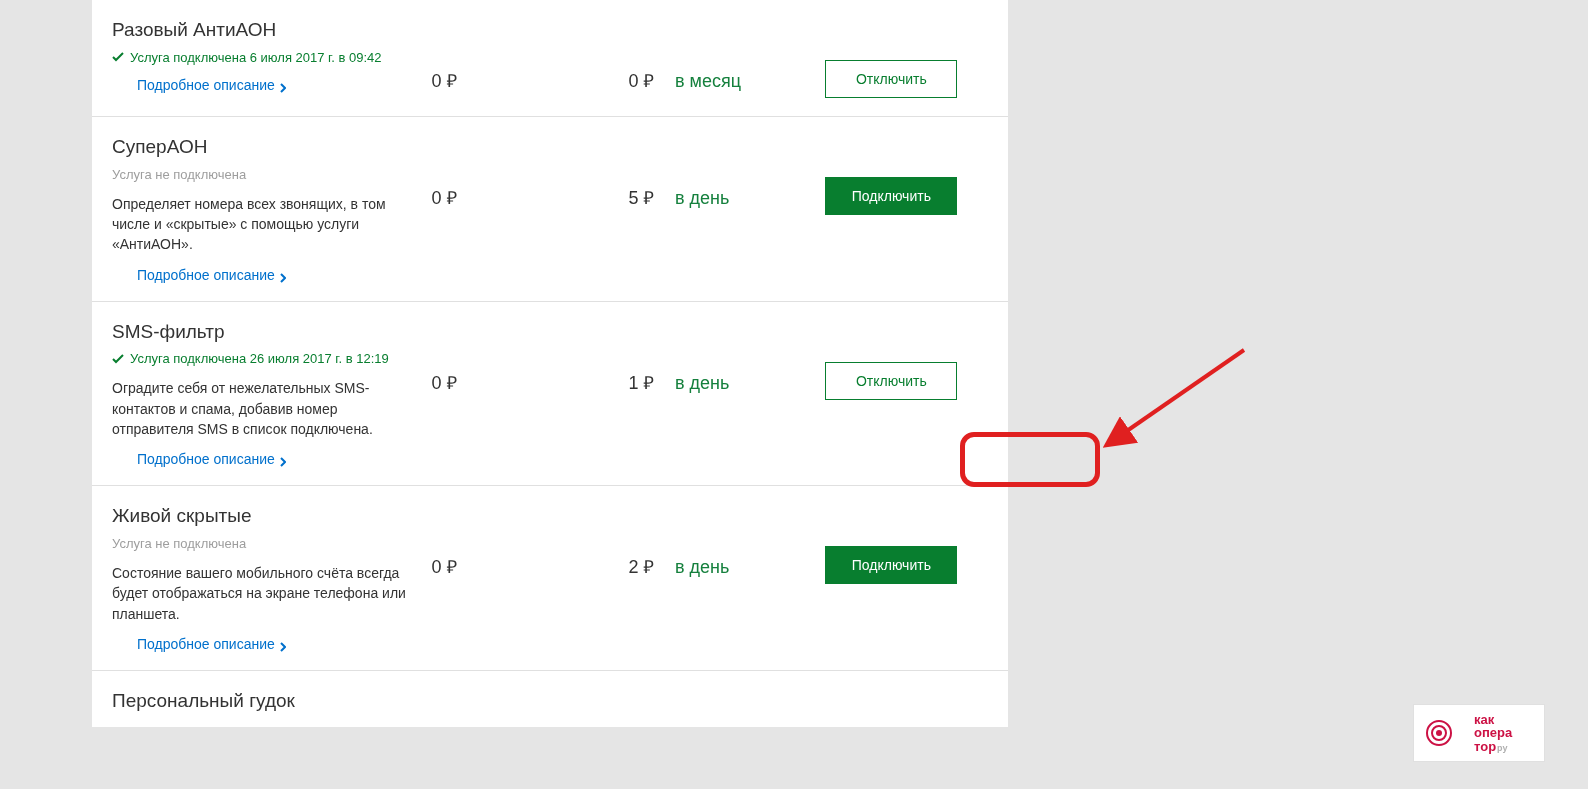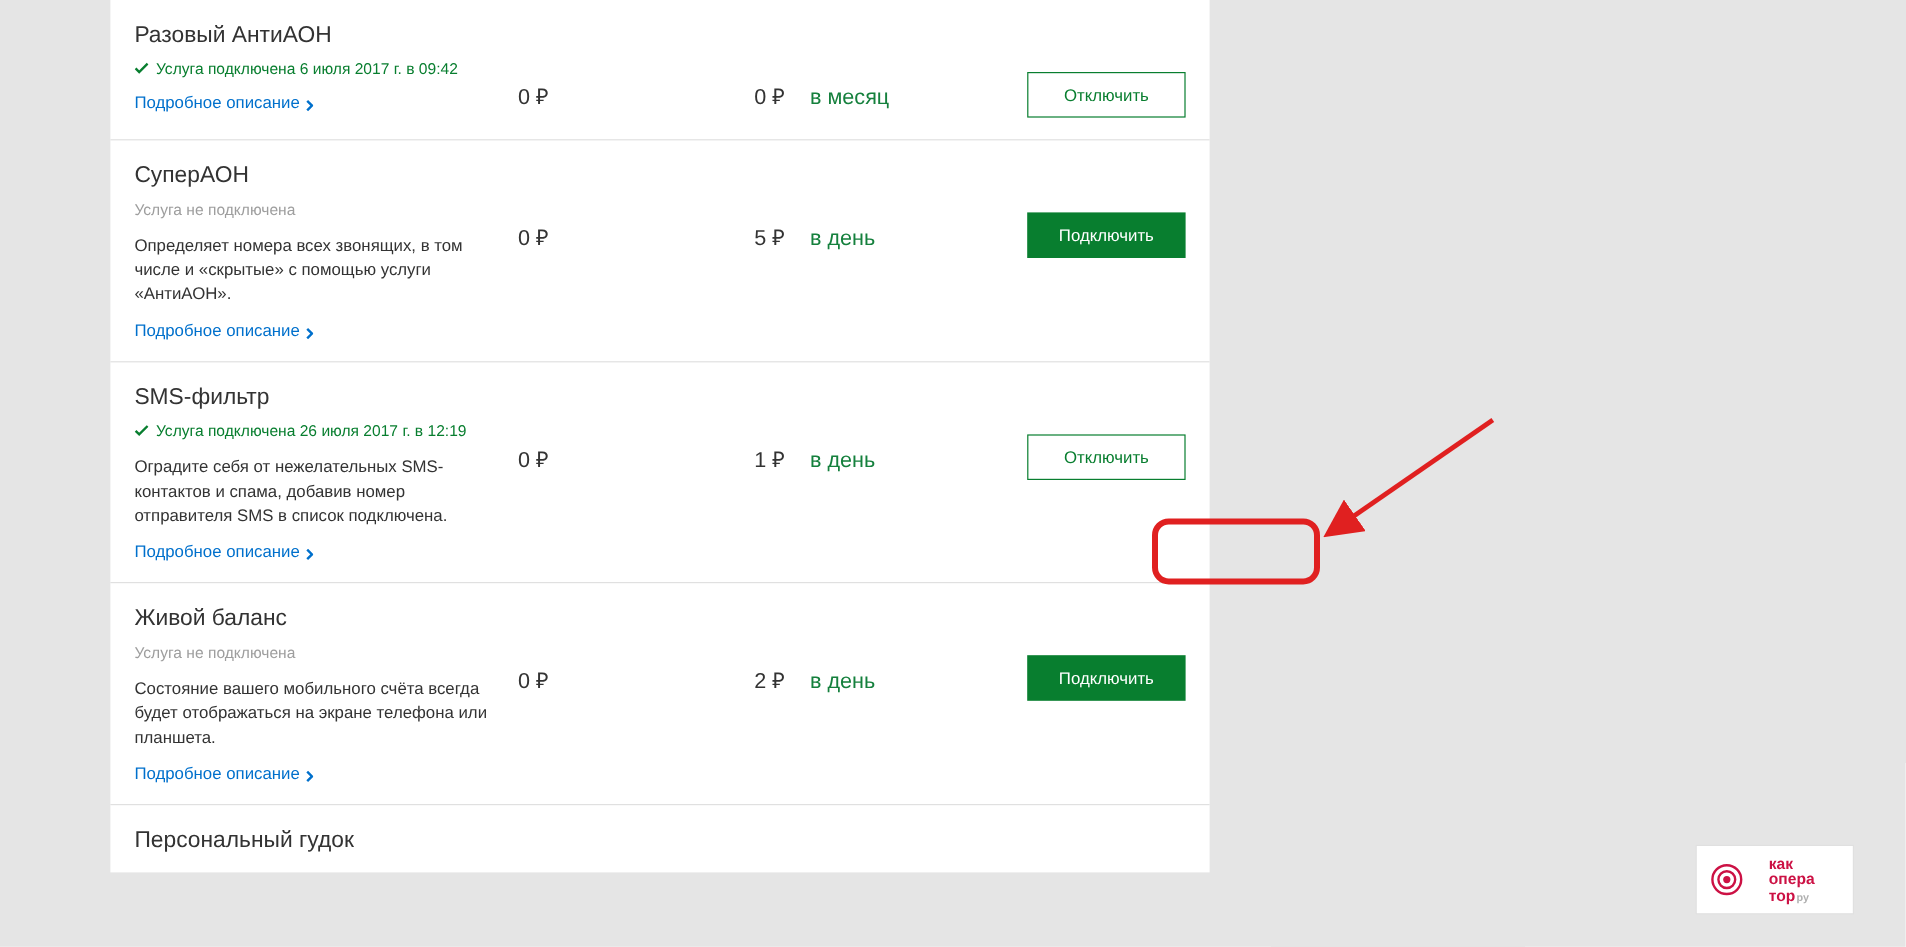--- a/index.html
+++ b/index.html
@@ -23,21 +23,21 @@
   .service {
     border-top: 1px solid #e0e0e0;
     padding: 18px 20px 18px 20px;
     display: flex;
     align-items: flex-start;
   }
   .service.first { border-top: none; }
   .col-info { width: 370px; padding-right: 20px; }
   .col-price { width: 230px; padding-top: 50px; font-size: 18px; color: #333; }
   .col-period { width: 230px; padding-top: 50px; font-size: 18px; color: #333; }
-  .col-action { width: 190px; padding-top: 42px; display:flex; justify-content:flex-end; }
+  .col-action { width: 190px; padding-top: 42px; display:flex; justify-content:flex-start; }
   .title {
     font-size: 19px;
     color: #333;
     margin-bottom: 8px;
     line-height: 1.25;
   }
   .status {
     font-size: 13px;
     margin-bottom: 12px;
     display: flex;
@@ -57,20 +57,21 @@
     line-height: 1.45;
     margin-bottom: 12px;
   }
   .details-link {
     color: #0070cc;
     font-size: 14px;
     cursor: pointer;
     display: inline-flex;
     align-items: center;
     gap: 5px;
+    margin-left: 25px;
   }
   .details-link .chev {
     width: 6px; height: 10px; display:inline-block;
   }
   .details-link .chev svg { width: 6px; height: 10px; stroke:#0070cc; stroke-width:2; fill:none; }
   .ruble { font-family: Arial, sans-serif; }
   .period-suffix { font-size: 18px; color:#15803d;margin-left:16px; }
   .btn {
     min-width: 132px;
     height: 38px;
@@ -221,21 +222,21 @@
       <span class="ruble">₽</span>
       <span class="period-suffix">в день</span>
     </div>
     <div class="col-action">
       <button class="btn btn-outline">Отключить</button>
     </div>
   </div>
 
   <div class="service">
     <div class="col-info">
-      <div class="title">Живой баланс</div>
+      <div class="title">Живой скрытые</div>
       <div class="status disconnected">
         <span>Услуга не подключена</span>
       </div>
       <div class="desc">Состояние вашего мобильного счёта всегда будет отображаться на экране телефона или планшета.</div>
       <div class="details-link">
         <span>Подробное описание</span>
         <span class="chev"><svg viewBox="0 0 6 10">
               <polyline points="1,1 5,5 1,9"></polyline>
             </svg></span>
       </div>

